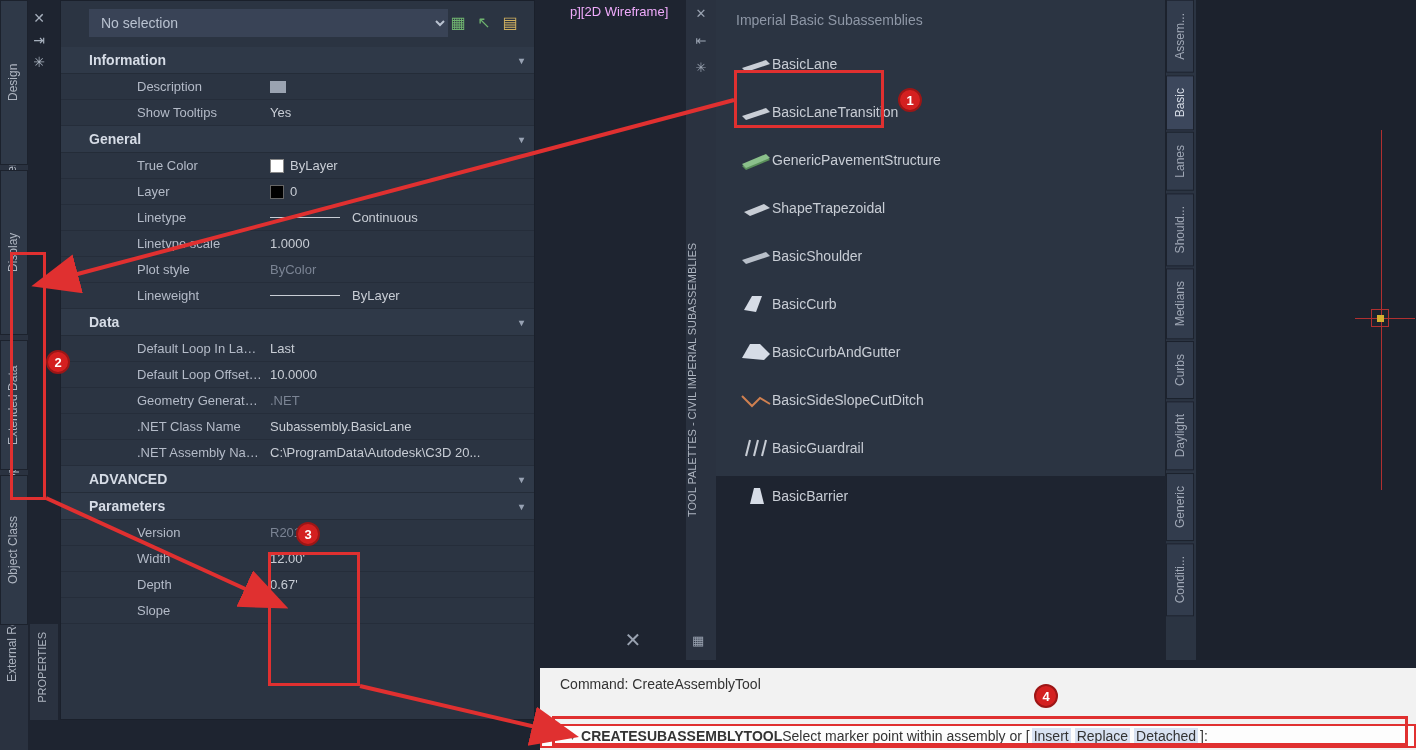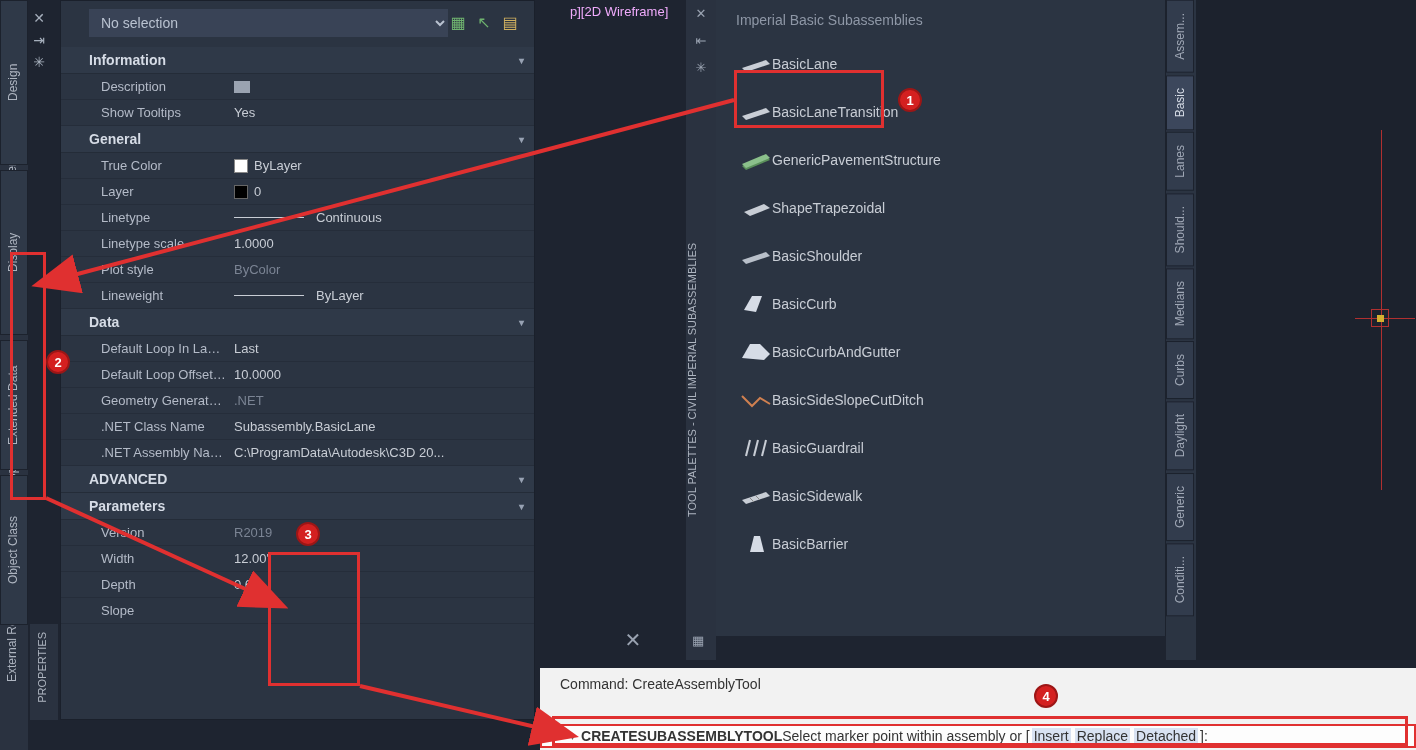--- a/index.html
+++ b/index.html
@@ -19,21 +19,21 @@
 
 .props-panel { position: absolute; left: 60px; top: 0; width: 475px; height: 720px; background: #2b3442; border: 1px solid #1a202b; }
 .selection-row { display:flex; align-items:center; padding: 8px 14px 10px 28px; gap:0; }
 .sel-dropdown { flex:1; background:#394356; border:none; color:#b9c2d0; height:28px; padding:0 8px; font-size:14px; }
 .toolbar-icons { display:flex; gap:6px; }
 .toolbar-icons span { width:20px; height:20px; display:inline-block; font-size:16px; text-align:center; }
 
 .group-header { background:#2f3948; padding:5px 10px 5px 28px; font-weight:600; color:#d6dce6; display:flex; justify-content:space-between; align-items:center; border-bottom:1px solid #242c38; font-size:14px; }
 .group-header .caret { font-size:10px; color:#98a2b3; }
 
-.prop-row { display:flex; border-bottom:1px solid #252d3a; height:26px; align-items:center; }
+.prop-row { display:flex; border-bottom:1px solid #252d3a; height:26px; align-items:center;padding-left:36px; }
 .prop-label { width: 165px; padding-left: 40px; color:#b4bbc8; white-space:nowrap; overflow:hidden; text-overflow:ellipsis; font-size:13px; }
 .prop-value { flex:1; padding-left:8px; color:#c8cdd5; display:flex; align-items:center; gap:6px; font-size:13px; }
 .prop-value.dim { color: #7b8494; }
 .swatch { width:14px; height:14px; background:#fff; border:1px solid #888; display:inline-block; }
 .swatch-black { width:14px; height:14px; background:#000; border:1px solid #666; display:inline-block; }
 .line-sample { display:inline-block; width:70px; border-top:1px solid #c8cdd5; vertical-align:middle; margin-right:6px; }
 
 .left-sub-strip { position:absolute; left:30px; top:624px; width:28px; height:96px; background:#2a3240; }
 .vtab-props2 { writing-mode: vertical-rl; transform: rotate(180deg); font-size:11px; padding:8px 6px; color:#aeb5c0;}
 .mid-vtab { position:absolute; writing-mode: vertical-rl; transform: rotate(180deg); font-size:12px; color:#aeb5c0; background:#2f3948; width:28px; padding:10px 5px; text-align:center; border:1px solid #1c222d;}
@@ -43,21 +43,21 @@
 .mid-objclass { top:475px; height:150px; }
 
 
 .vp-title { position:absolute; left:570px; top:4px; color:#f0abfc; font-size:13px; }
 
 
 .palette-strip { position:absolute; left:686px; top:0; width:30px; height:660px; background:#2a3240; }
 .palette-strip .icon { display:block; text-align:center; padding:6px 0; font-size:13px; color:#9aa3b1;}
 .palette-vtitle { position:absolute; top:180px; left:0; writing-mode: vertical-rl; transform: rotate(180deg); font-size:11px; color:#aeb5c0; height:400px; text-align:center; width:28px; }
 
-.palette-body { position:absolute; left:716px; top:0; width:450px; height:636px; background:#2b3442; border-right:1px solid #1c222d; }
+.palette-body { position:absolute; left:716px; top:0; width:450px; height:476px; background:#2b3442; border-right:1px solid #1c222d; }
 .palette-title { padding:12px 20px; color:#8e97a6; font-size:14px; }
 .palette-list { padding: 0 8px 0 16px; }
 .pal-item { display:flex; align-items:center; padding:12px 8px; border-radius:2px; cursor:pointer; }
 .pal-icon { width:32px; height:24px; display:flex; align-items:center; justify-content:center; }
 .pal-label { color:#c8cdd5; font-size:14px; }
 
 
 .palette-tabs { position:absolute; left:1166px; top:0; width:30px; height:660px; background:#2b3442; }
 .palette-tabs .ptab { writing-mode: vertical-rl; transform: rotate(180deg); font-size:12px; color:#a0a8b6; background:#323c4d; margin-bottom:2px; padding:12px 6px; border:1px solid #1c222d; text-align:center; }
 .palette-tabs .ptab.active { background:#3c475c; color:#d6dce6; }
@@ -311,30 +311,20 @@
     </div>
     <div class="pal-item">
       <div class="pal-icon">
           <svg width="32" height="24">
             <line x1="6" y1="20" x2="10" y2="4" stroke="#c8cdd5" stroke-width="2"></line>
             <line x1="14" y1="20" x2="18" y2="4" stroke="#c8cdd5" stroke-width="2"></line>
             <line x1="22" y1="20" x2="26" y2="4" stroke="#c8cdd5" stroke-width="2"></line>
           </svg>
         </div>
       <div class="pal-label">BasicGuardrail</div>
-    </div>
-    <div class="pal-item">
-      <div class="pal-icon">
-          <svg width="32" height="20">
-            <polygon points="2,14 26,6 30,10 6,18" fill="#c8cdd5"></polygon>
-            <line x1="10" y1="12" x2="14" y2="16" stroke="#888"></line>
-            <line x1="16" y1="10" x2="20" y2="14" stroke="#888"></line>
-          </svg>
-        </div>
-      <div class="pal-label">BasicSidewalk</div>
     </div>
     <div class="pal-item">
       <div class="pal-icon">
           <svg width="32" height="24">
             <polygon points="10,20 14,4 20,4 24,20" fill="#d6dce6"></polygon>
           </svg>
         </div>
       <div class="pal-label">BasicBarrier</div>
     </div>
   </div>

